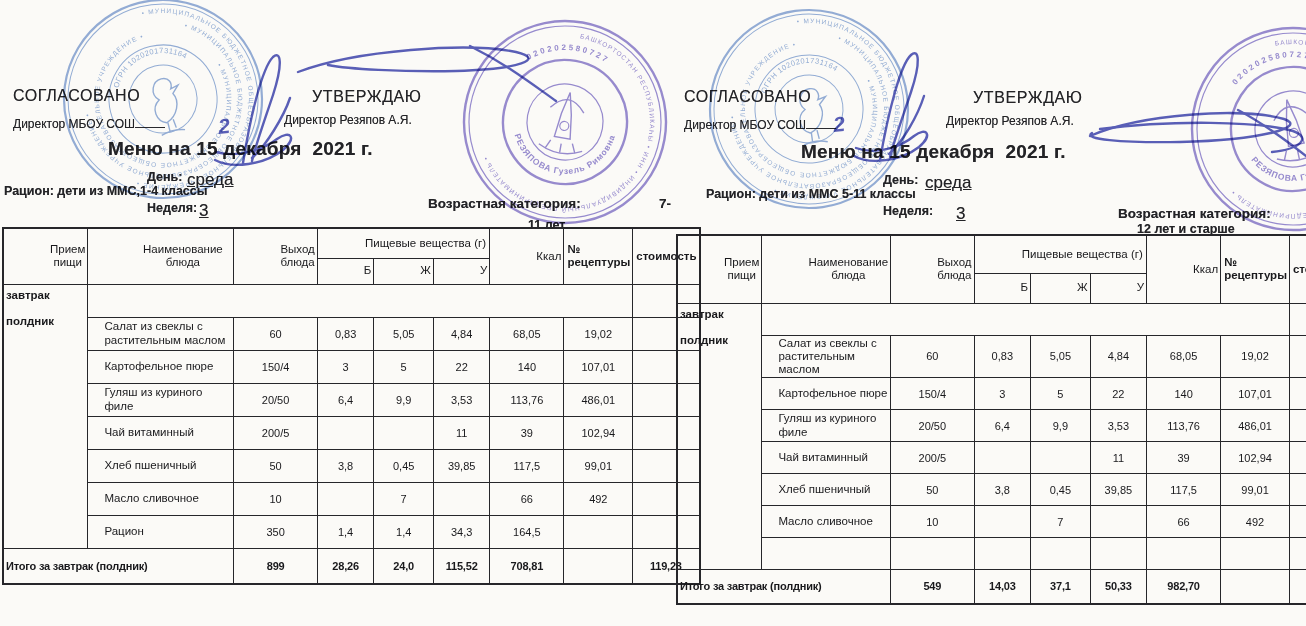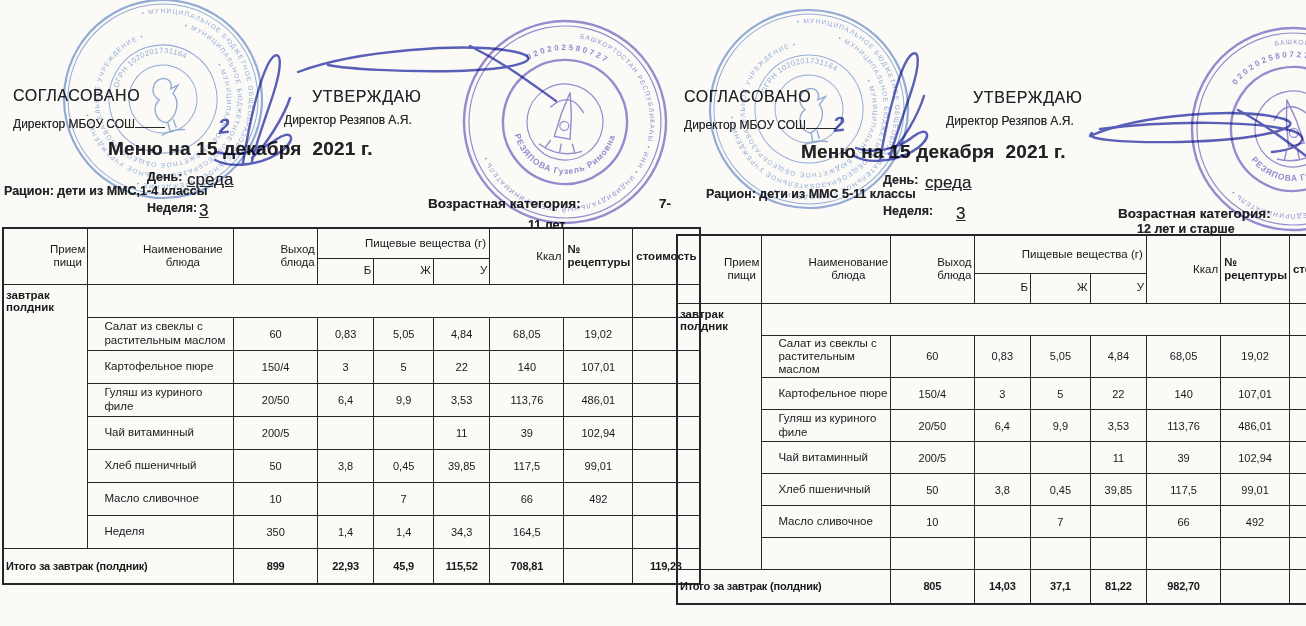--- a/index.html
+++ b/index.html
@@ -19,21 +19,21 @@
   .age2{font-size:12.5px;font-weight:700;}
 
   table.menu-table{position:absolute;border-collapse:collapse;table-layout:fixed;
         border:2.6px solid #26262a;background:transparent;}
   .menu-table th,.menu-table td{border:1.6px solid #26262a;font-size:11.5px;font-weight:400;
         text-align:center;vertical-align:middle;padding:1px 2px;word-wrap:break-word;color:#19191c;}
   .menu-table th{line-height:1.15;padding-left:46px;}
   .menu-table td.val{white-space:nowrap;font-size:11px;padding:0 1px;}
   .menu-table td.name{text-align:left;padding-left:16px;font-size:11.5px;line-height:1.15;}
   .menu-table td.meal{text-align:left;vertical-align:top;padding:4px 2px;font-weight:700;font-size:11.5px;}
-  .menu-table td.meal .meal2{}
+  .menu-table td.meal .meal2{margin-top:14px;}
   .menu-table th.lft{text-align:left;padding-left:3px;font-weight:700;}
   .menu-table tr.total td{font-weight:700;font-size:11px;letter-spacing:-.2px;}
   .menu-table td.total-label{text-align:left;font-size:12px;letter-spacing:0;}
   .t1 thead tr:nth-child(1){height:30px;} .t1 thead tr:nth-child(2){height:26px;}
   .t1 tbody tr{height:33px;} .t1 tbody tr.total{height:36px;}
   .t2 thead tr:nth-child(1){height:38px;} .t2 thead tr:nth-child(2){height:30px;}
   .t2 tbody tr{height:32px;} .t2 tbody tr.total{height:34px;}
 
   svg.stamp{position:absolute;mix-blend-mode:multiply;opacity:.82;}
   .stampB circle{fill:none;stroke:#7d9ed3;stroke-width:2.2;}
@@ -164,34 +164,34 @@
             <td class="name">Масло сливочное</td>
             <td class="val">10</td>
             <td class="val"></td>
             <td class="val">7</td>
             <td class="val"></td>
             <td class="val">66</td>
             <td class="val">492</td>
             <td class="val"></td>
           </tr>
           <tr>
-            <td class="name">Неделя</td>
+            <td class="name">Рацион</td>
             <td class="val">350</td>
             <td class="val">1,4</td>
             <td class="val">1,4</td>
             <td class="val">34,3</td>
             <td class="val">164,5</td>
             <td class="val"></td>
             <td class="val"></td>
           </tr>
           <tr class="total">
             <td class="total-label" colspan="2">Итого за завтрак (полдник)</td>
             <td class="val">899</td>
-            <td class="val">22,93</td>
-            <td class="val">45,9</td>
+            <td class="val">28,26</td>
+            <td class="val">24,0</td>
             <td class="val">115,52</td>
             <td class="val">708,81</td>
             <td class="val"></td>
             <td class="val">119,23</td>
           </tr>
         </tbody>
     </table>
   </section>
 
   <section class="doc">
@@ -310,24 +310,24 @@
             <td class="val"></td>
             <td class="val"></td>
             <td class="val"></td>
             <td class="val"></td>
             <td class="val"></td>
             <td class="val"></td>
             <td class="val"></td>
           </tr>
           <tr class="total">
             <td class="total-label" colspan="2">Итого за завтрак (полдник)</td>
-            <td class="val">805</td>
+            <td class="val">549</td>
             <td class="val">14,03</td>
             <td class="val">37,1</td>
-            <td class="val">81,22</td>
+            <td class="val">50,33</td>
             <td class="val">982,70</td>
             <td class="val"></td>
             <td class="val">64,32</td>
           </tr>
         </tbody>
     </table>
   </section>
 
   <svg class="stamp stampB" style="left:56px;top:-8px" width="214" height="214" viewBox="-107 -107 214 214">
     <defs>

